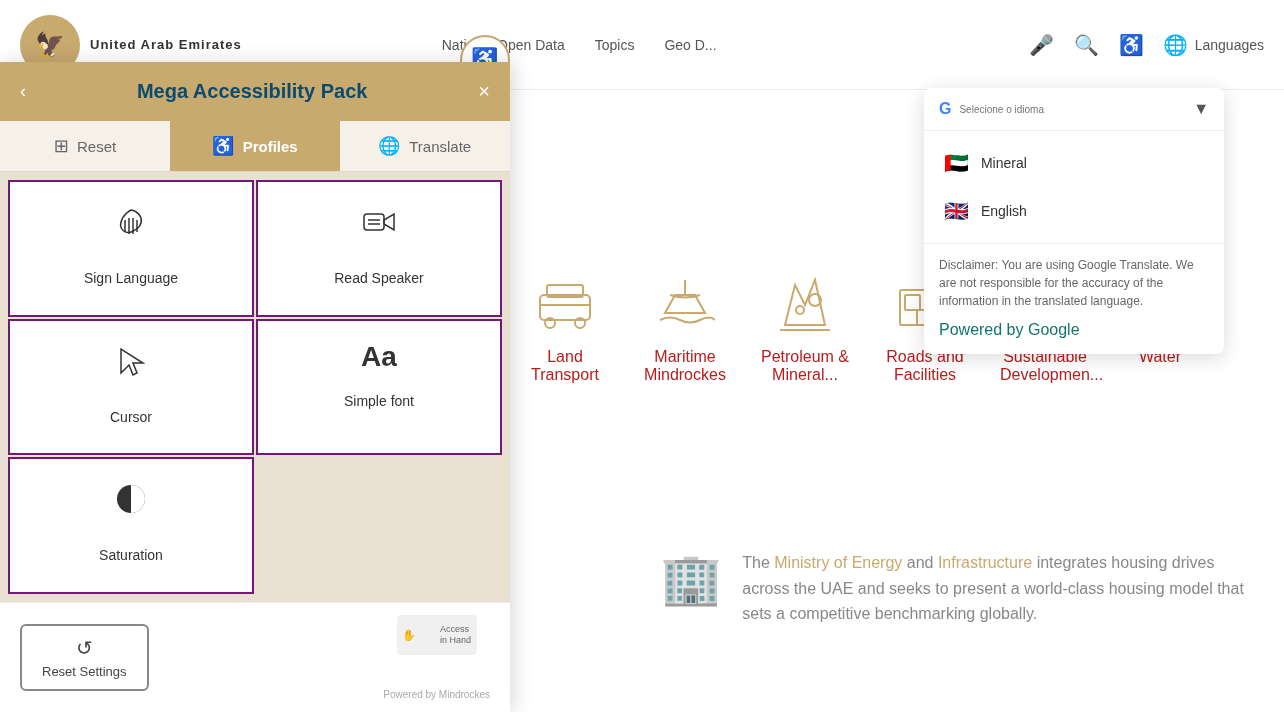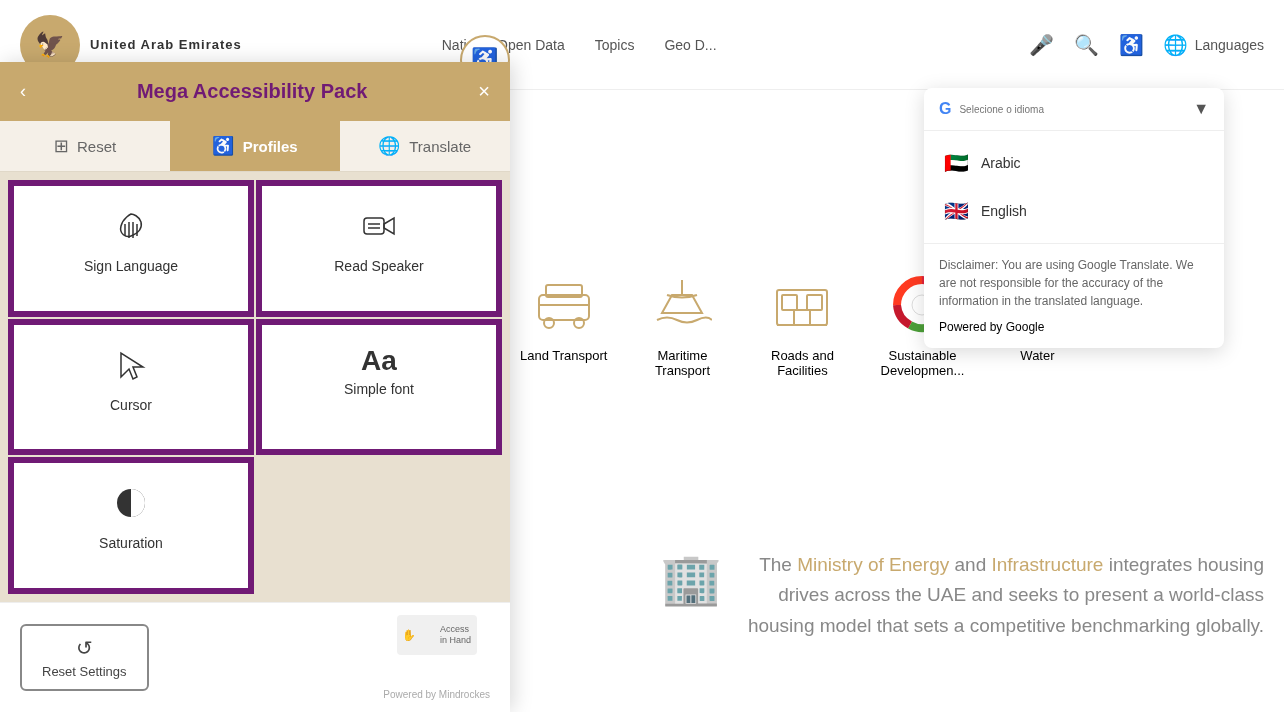--- a/index.html
+++ b/index.html
@@ -53,46 +53,46 @@
     .categories {
       position: absolute; top: 270px; left: 500px; right: 0;
       display: flex; gap: 30px; padding: 0 20px; z-index: 1;
     }
     .category-item {
       display: flex; flex-direction: column; align-items: center; gap: 8px;
       cursor: pointer; min-width: 80px;
     }
     .cat-icon { width: 70px; height: 70px; display: flex; align-items: center; justify-content: center; }
     .cat-icon svg { width: 60px; height: 60px; }
-    .cat-label { font-size: 13px; color: #000000; text-align: center; max-width: 90px; }
+    .cat-label { font-size: 16px; color: #b91c1c; text-align: center; max-width: 90px; }
 
     
     .housing-section {
       position: absolute; top: 530px; left: 640px; right: 0;
       padding: 20px; z-index: 1;
       display: flex; gap: 20px; align-items: flex-start;
     }
     .housing-icon { font-size: 50px; color: #c8a96e; }
     .housing-content {}
     .housing-title { font-size: 28px; font-weight: bold; color: #c8a96e; margin-bottom: 10px; }
-    .housing-text { font-size: 19px; color: #888; line-height: 1.6; max-width: 560px; text-align: right; }
+    .housing-text { font-size: 16px; color: #888; line-height: 1.6; max-width: 560px; }
     .housing-text a { color: #c8a96e; text-decoration: none; }
 
     
     .acc-panel {
       position: absolute; top: 62px; left: 0; width: 510px; height: 650px;
       background: #fff; box-shadow: 4px 0 20px rgba(0,0,0,0.15);
       z-index: 20; border-radius: 0 0 8px 0;
       display: flex; flex-direction: column;
     }
     .acc-panel-header {
       background: #c8a96e; padding: 18px 20px;
       display: flex; align-items: center; justify-content: space-between;
     }
-    .acc-panel-title { color: #701a75; font-size: 20px; font-weight: bold; }
+    .acc-panel-title { color: #0c4a6e; font-size: 20px; font-weight: bold; }
     .acc-nav-arr { color: #fff; font-size: 18px; cursor: pointer; }
     .acc-close { color: #fff; font-size: 20px; cursor: pointer; }
 
     
     .acc-tabs {
       display: flex; background: #f5f0e8;
       border-bottom: 1px solid #e0d8c8;
     }
     .acc-tab {
       flex: 1; padding: 14px 10px;
@@ -103,22 +103,22 @@
     .acc-tab-icon { font-size: 18px; }
 
     
     .tools-grid {
       display: grid; grid-template-columns: 1fr 1fr;
       gap: 2px; padding: 8px; flex: 1; overflow-y: auto;
       background: #e8e0d0;
     }
     .tool-card {
       background: #fff; padding: 20px 10px;
-      display: flex; flex-direction: column; align-items: center; gap: 4px;
-      cursor: pointer; border: 6px solid #701a75;
+      display: flex; flex-direction: column; align-items: center; gap: 20px;
+      cursor: pointer; border: 2px solid #701a75;
     }
     .tool-icon { font-size: 32px; color: #333; }
     .tool-label { font-size: 14px; color: #333; font-weight: 500; }
 
     
     .acc-panel-footer {
       background: #fff; padding: 12px 20px;
       display: flex; align-items: center; justify-content: space-between;
       border-top: 1px solid #eee;
     }
@@ -156,21 +156,21 @@
     .lang-options { padding: 8px 0; }
     .lang-option {
       padding: 12px 20px; display: flex; align-items: center; gap: 12px;
       cursor: pointer; font-size: 14px; color: #333;
     }
     .lang-flag { font-size: 20px; }
     .lang-disclaimer {
       padding: 12px 15px; font-size: 12px; color: #666; line-height: 1.5;
       border-top: 1px solid #eee;
     }
-    .lang-powered { font-size: 12px; color: #000000; margin-top: 8px; }
+    .lang-powered { font-size: 16px; color: #0f766e; margin-top: 8px; }
   </style>
 </head>
 <body>
 
 <div class="bg-page"></div>
 
 <div class="top-nav">
   <div class="logo-area">
     <div class="logo-circle">
       <span>🦅</span>
@@ -214,23 +214,34 @@
 
   <div class="category-item">
     <div class="cat-icon">
       <svg viewBox="0 0 60 60" fill="none" stroke="#c8a96e" stroke-width="2">
         <path d="M10 38 L20 20 L40 20 L50 38 Z"></path>
         <line x1="30" y1="5" x2="30" y2="20"></line>
         <path d="M15 20 Q30 25 45 20"></path>
         <path d="M5 45 Q15 40 25 45 Q35 50 45 45 Q55 40 60 45"></path>
       </svg>
     </div>
-    <span class="cat-label">Maritime Transport</span>
-  </div>
-
+    <span class="cat-label">Maritime Mindrockes</span>
+  </div>
+
+  <div class="category-item">
+    <div class="cat-icon">
+      <svg viewBox="0 0 60 60" fill="none" stroke="#c8a96e" stroke-width="2">
+        <path d="M10 50 L20 10 L30 30 L40 5 L50 50 Z"></path>
+        <circle cx="25" cy="35" r="4"></circle>
+        <circle cx="40" cy="25" r="6"></circle>
+        <path d="M5 55 L55 55"></path>
+      </svg>
+    </div>
+    <span class="cat-label">Petroleum &amp; Mineral...</span>
+  </div>
 
   <div class="category-item">
     <div class="cat-icon">
       <svg viewBox="0 0 60 60" fill="none" stroke="#c8a96e" stroke-width="2">
         <rect x="5" y="15" width="50" height="35" rx="2"></rect>
         <rect x="10" y="20" width="15" height="15" rx="1"></rect>
         <rect x="35" y="20" width="15" height="15" rx="1"></rect>
         <rect x="22" y="35" width="16" height="15" rx="1"></rect>
         <line x1="5" y1="50" x2="55" y2="50"></line>
       </svg>
@@ -366,21 +377,21 @@
 
 <div class="lang-popup">
   <div class="lang-select-row">
     <span class="google-g">G</span>
     <input class="lang-select-input" readonly="" placeholder="Selecione o idioma" style="">
     <span class="lang-chevron">▼</span>
   </div>
   <div class="lang-options">
     <div class="lang-option">
       <span class="lang-flag">🇦🇪</span>
-      <span>Arabic</span>
+      <span>Mineral</span>
     </div>
     <div class="lang-option">
       <span class="lang-flag">🇬🇧</span>
       <span>English</span>
     </div>
   </div>
   <div class="lang-disclaimer">
     <span>Disclaimer: You are using Google Translate. We are not responsible for the accuracy of the information in the translated language.</span>
     <div class="lang-powered">Powered by Google</div>
   </div>

